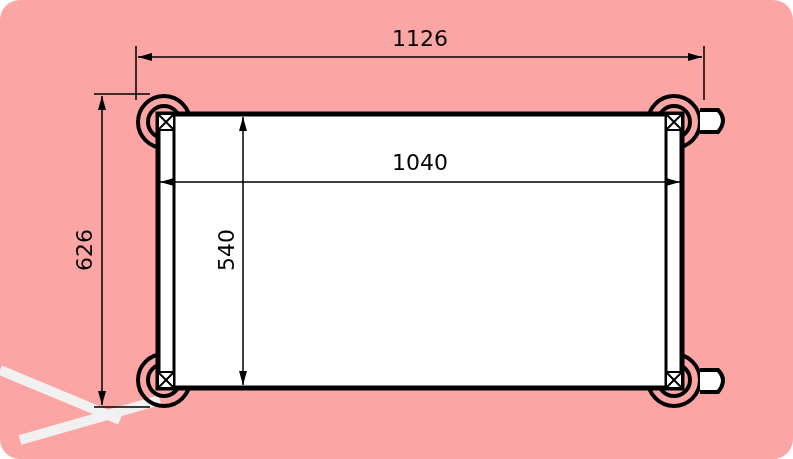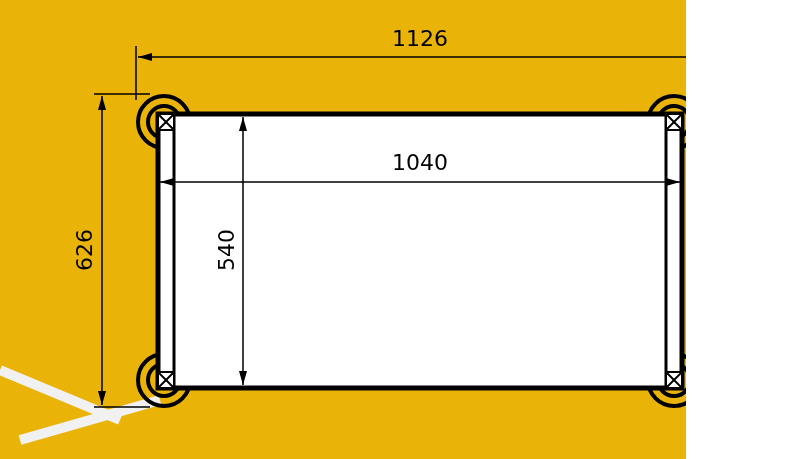--- a/index.html
+++ b/index.html
@@ -1,16 +1,16 @@
 <!DOCTYPE html>
 <html><head>
 <meta charset="utf-8">
 <style>
   html, body { margin: 0; padding: 0; background: #ffffff; }
-  .canvas { position: relative; width: 686px; height: 459px; background: #eab308; overflow: hidden; }
+  .canvas { position: relative; width: 793px; height: 459px; background: #fca5a5; overflow: hidden; border-radius: 20px; }
   svg { position: absolute; left: 0; top: 0; }
   .dim-text { font-family: "DejaVu Sans", sans-serif; font-size: 22px; fill: #000; }
 </style>
 </head>
 <body>
 
 <div class="canvas">
 <svg width="793" height="459" viewBox="0 0 793 459" xmlns="http://www.w3.org/2000/svg">
   <defs>
     <marker id="arr" viewBox="0 0 14 8" refX="14" refY="4" markerWidth="14" markerHeight="8" orient="auto-start-reverse" markerUnits="userSpaceOnUse">

